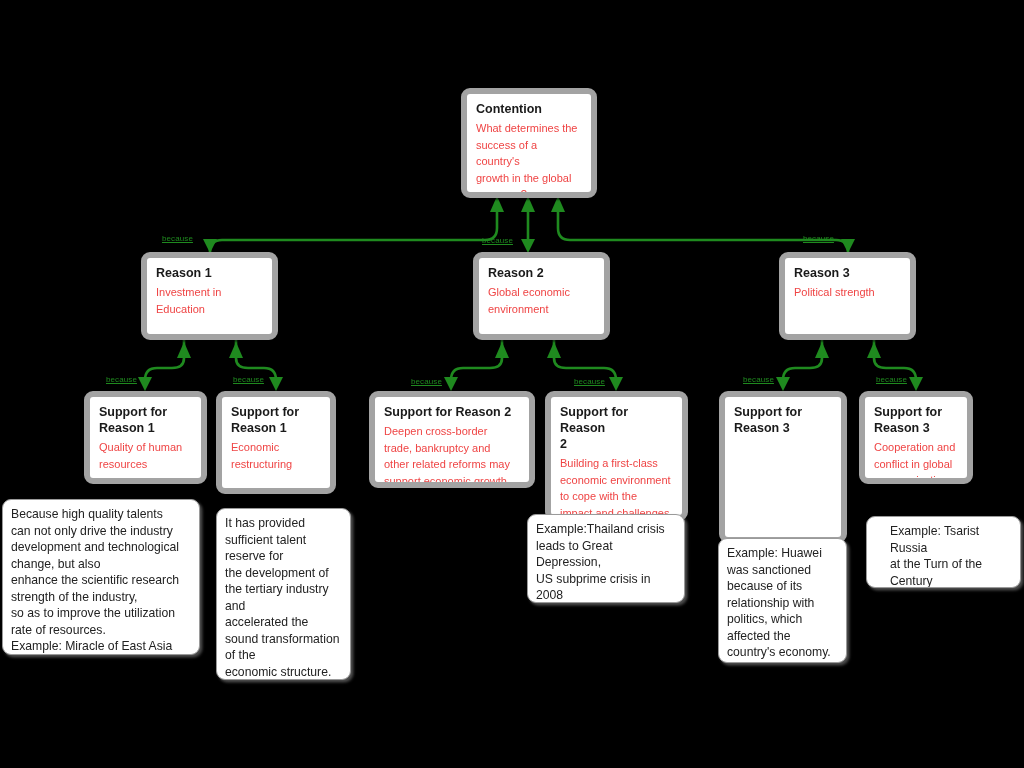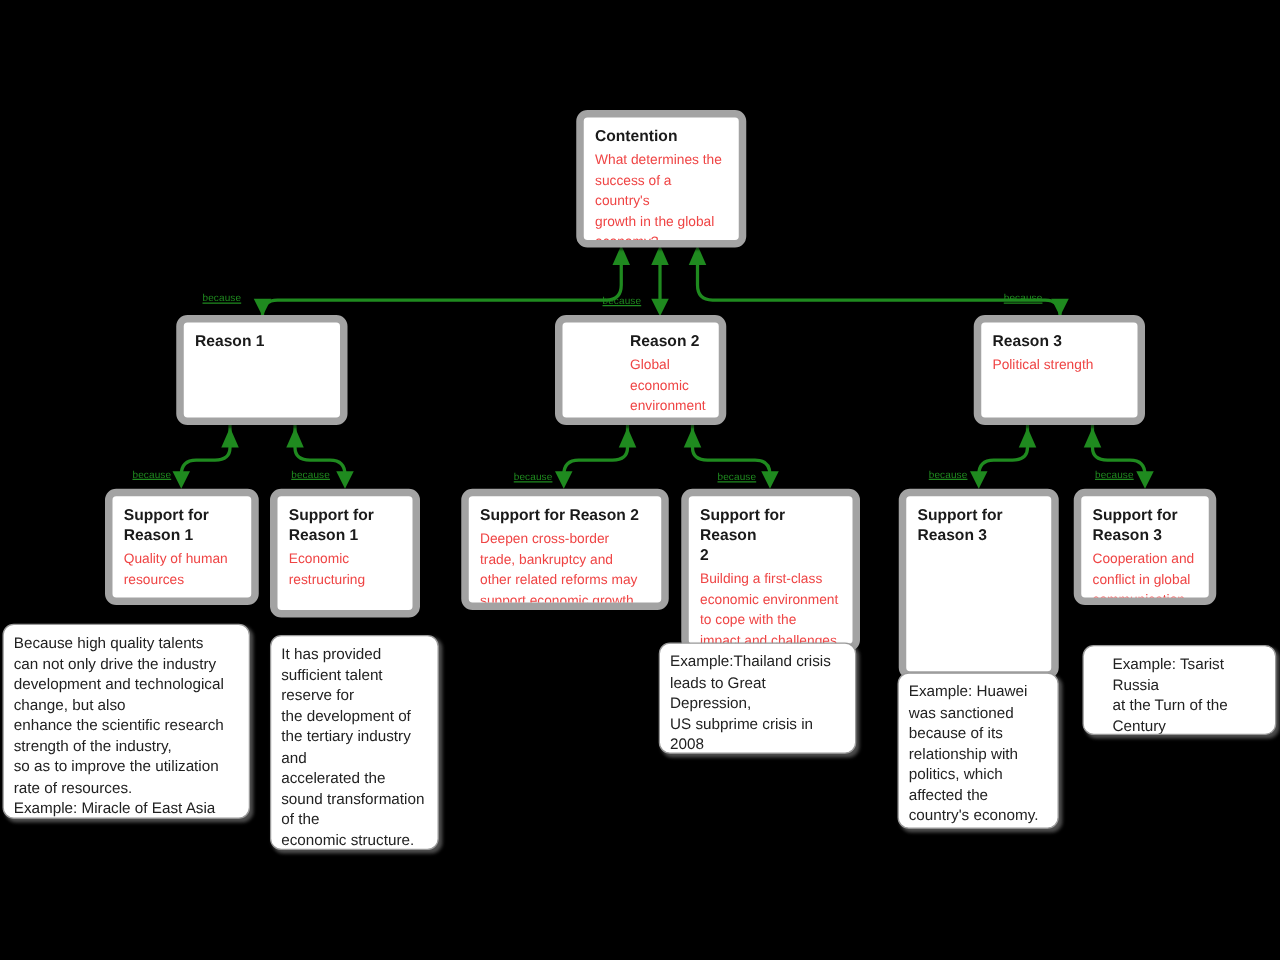--- a/index.html
+++ b/index.html
@@ -146,24 +146,26 @@
 success of a
 country's
 growth in the global
 economy?</div>
     </div>
   </div>
 
   <div class="node green" style="left:141px; top:252px; width:137px; height:88px;">
     <div class="node-inner">
       <div class="node-title">Reason 1</div>
-    </div>
-  </div>
-
-  <div class="node green" style="left:444px; top:252px; width:137px; height:88px;padding-left:45px;">
+      <div class="node-body">Investment in
+Education</div>
+    </div>
+  </div>
+
+  <div class="node green" style="left:473px; top:252px; width:137px; height:88px;">
     <div class="node-inner">
       <div class="node-title">Reason 2</div>
       <div class="node-body">Global economic
 environment</div>
     </div>
   </div>
 
   <div class="node green" style="left:779px; top:252px; width:137px; height:88px;">
     <div class="node-inner">
       <div class="node-title">Reason 3</div>

